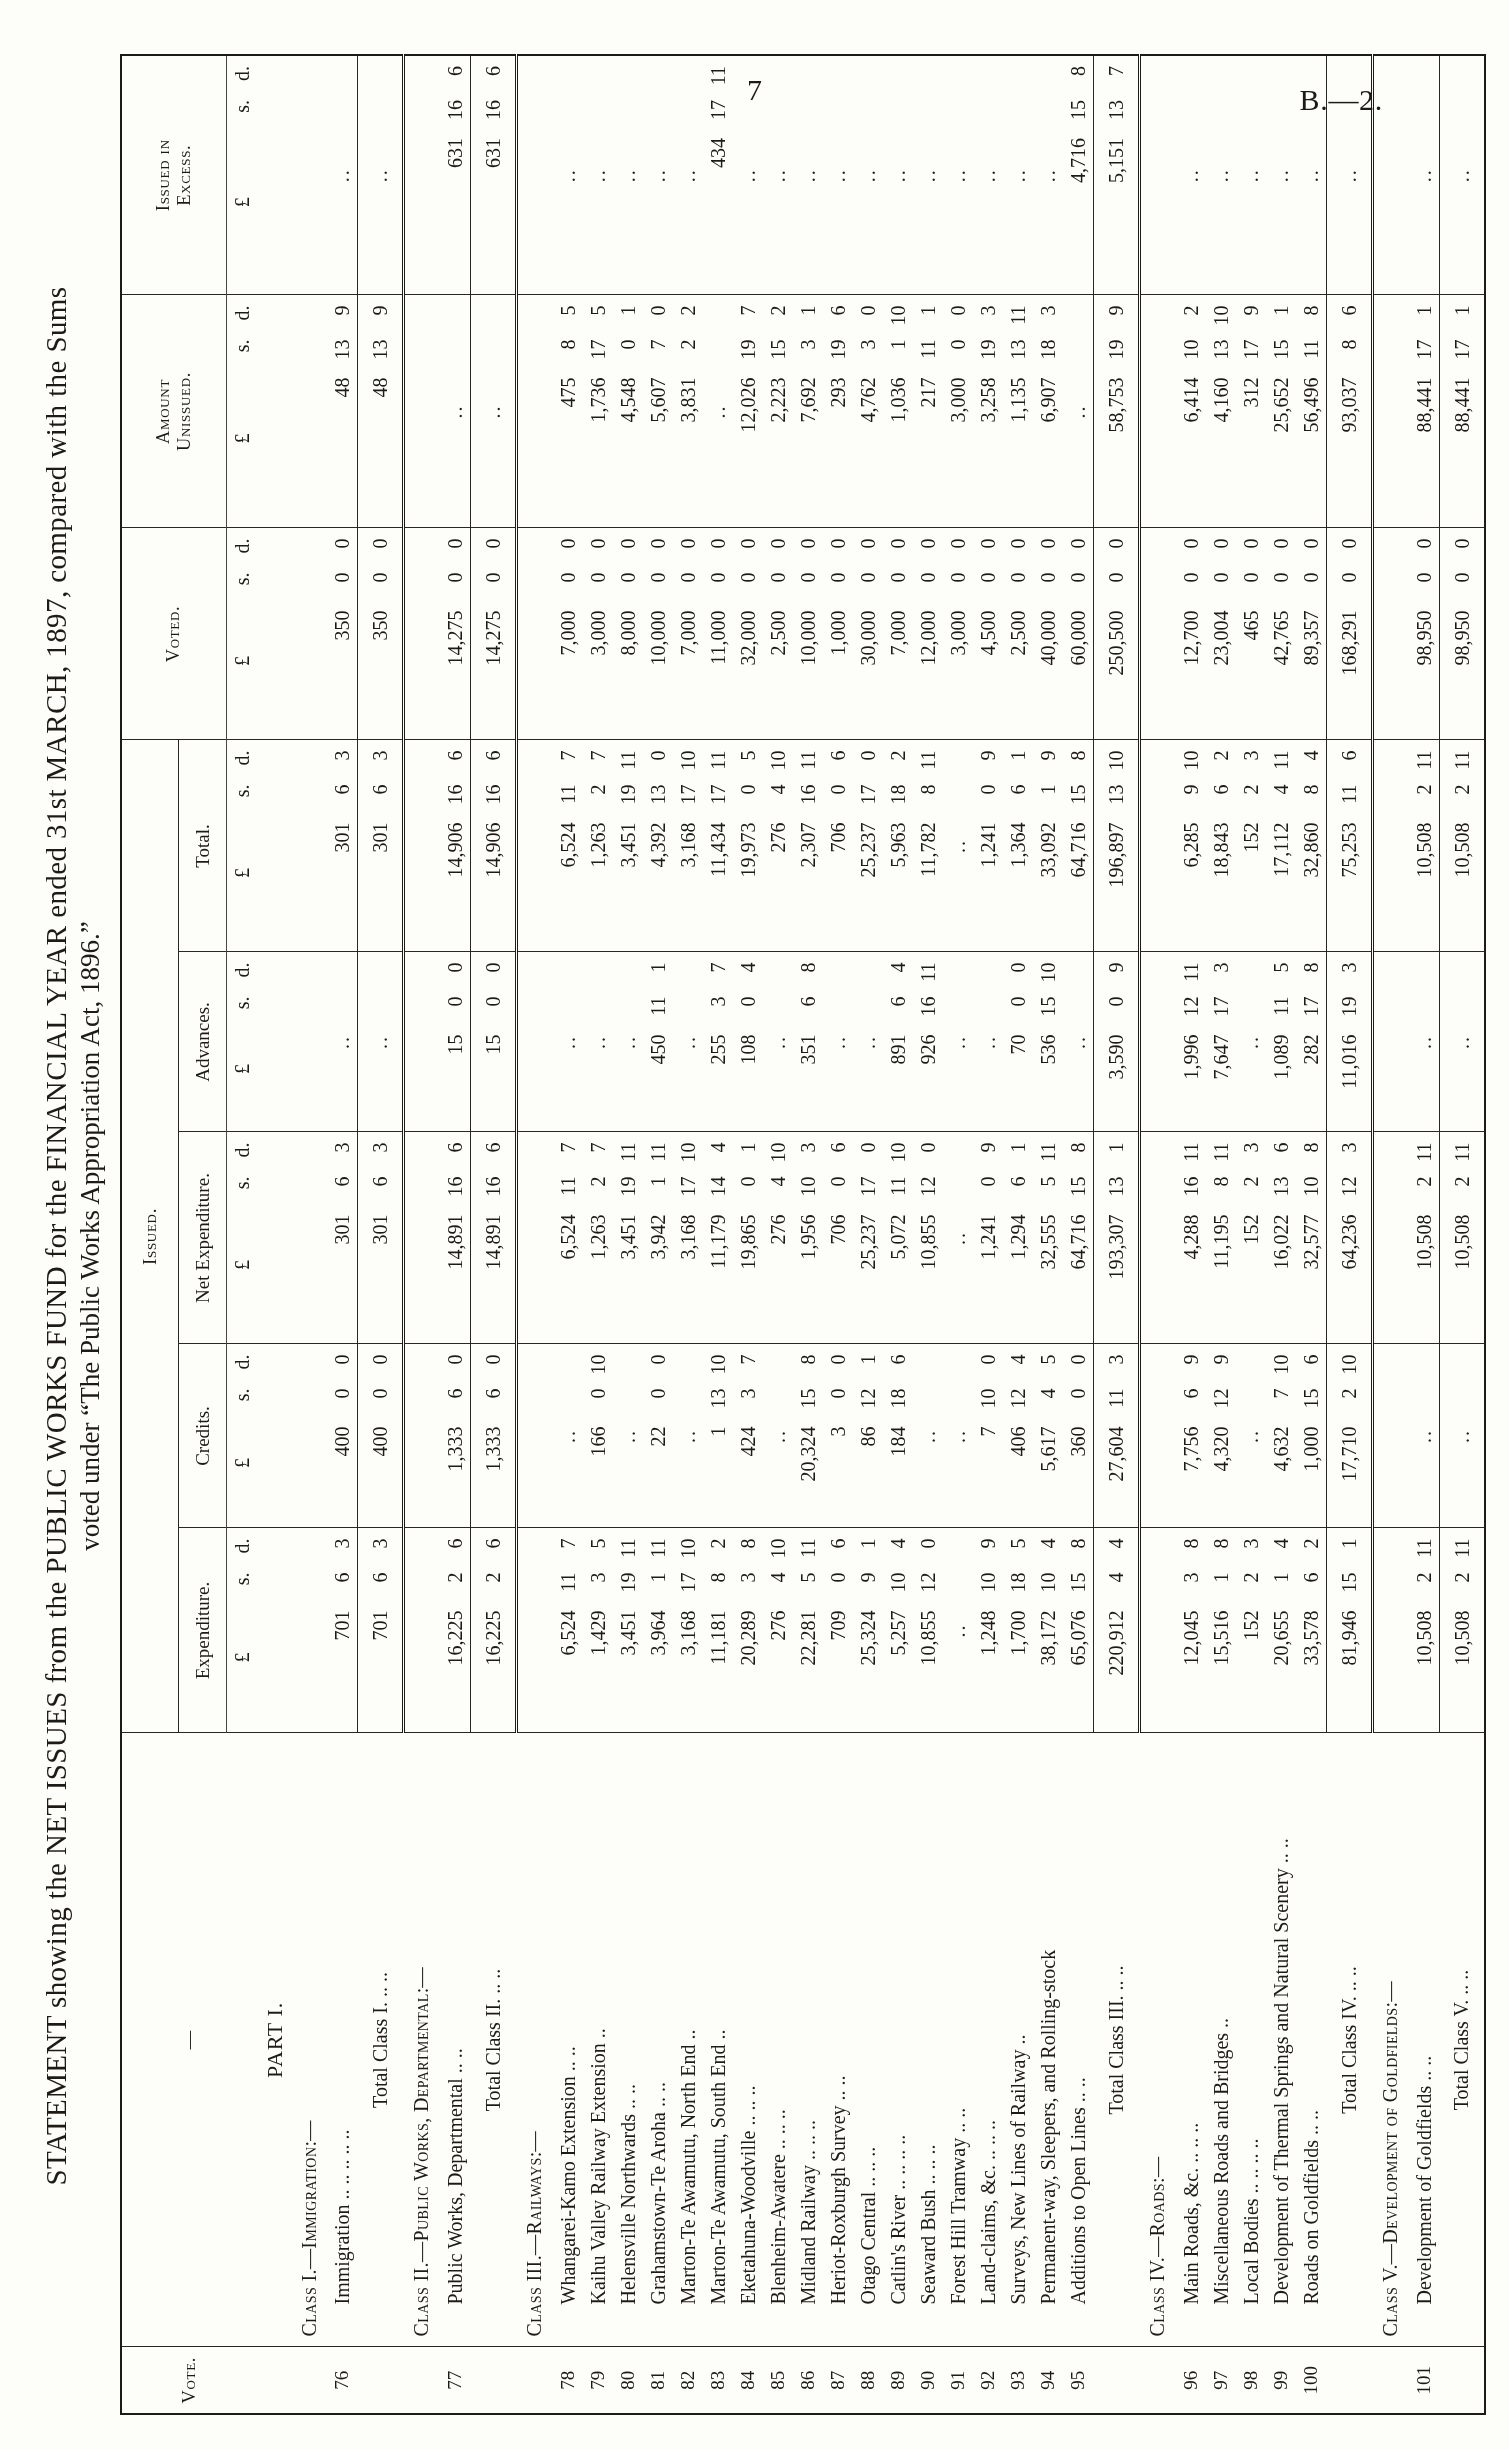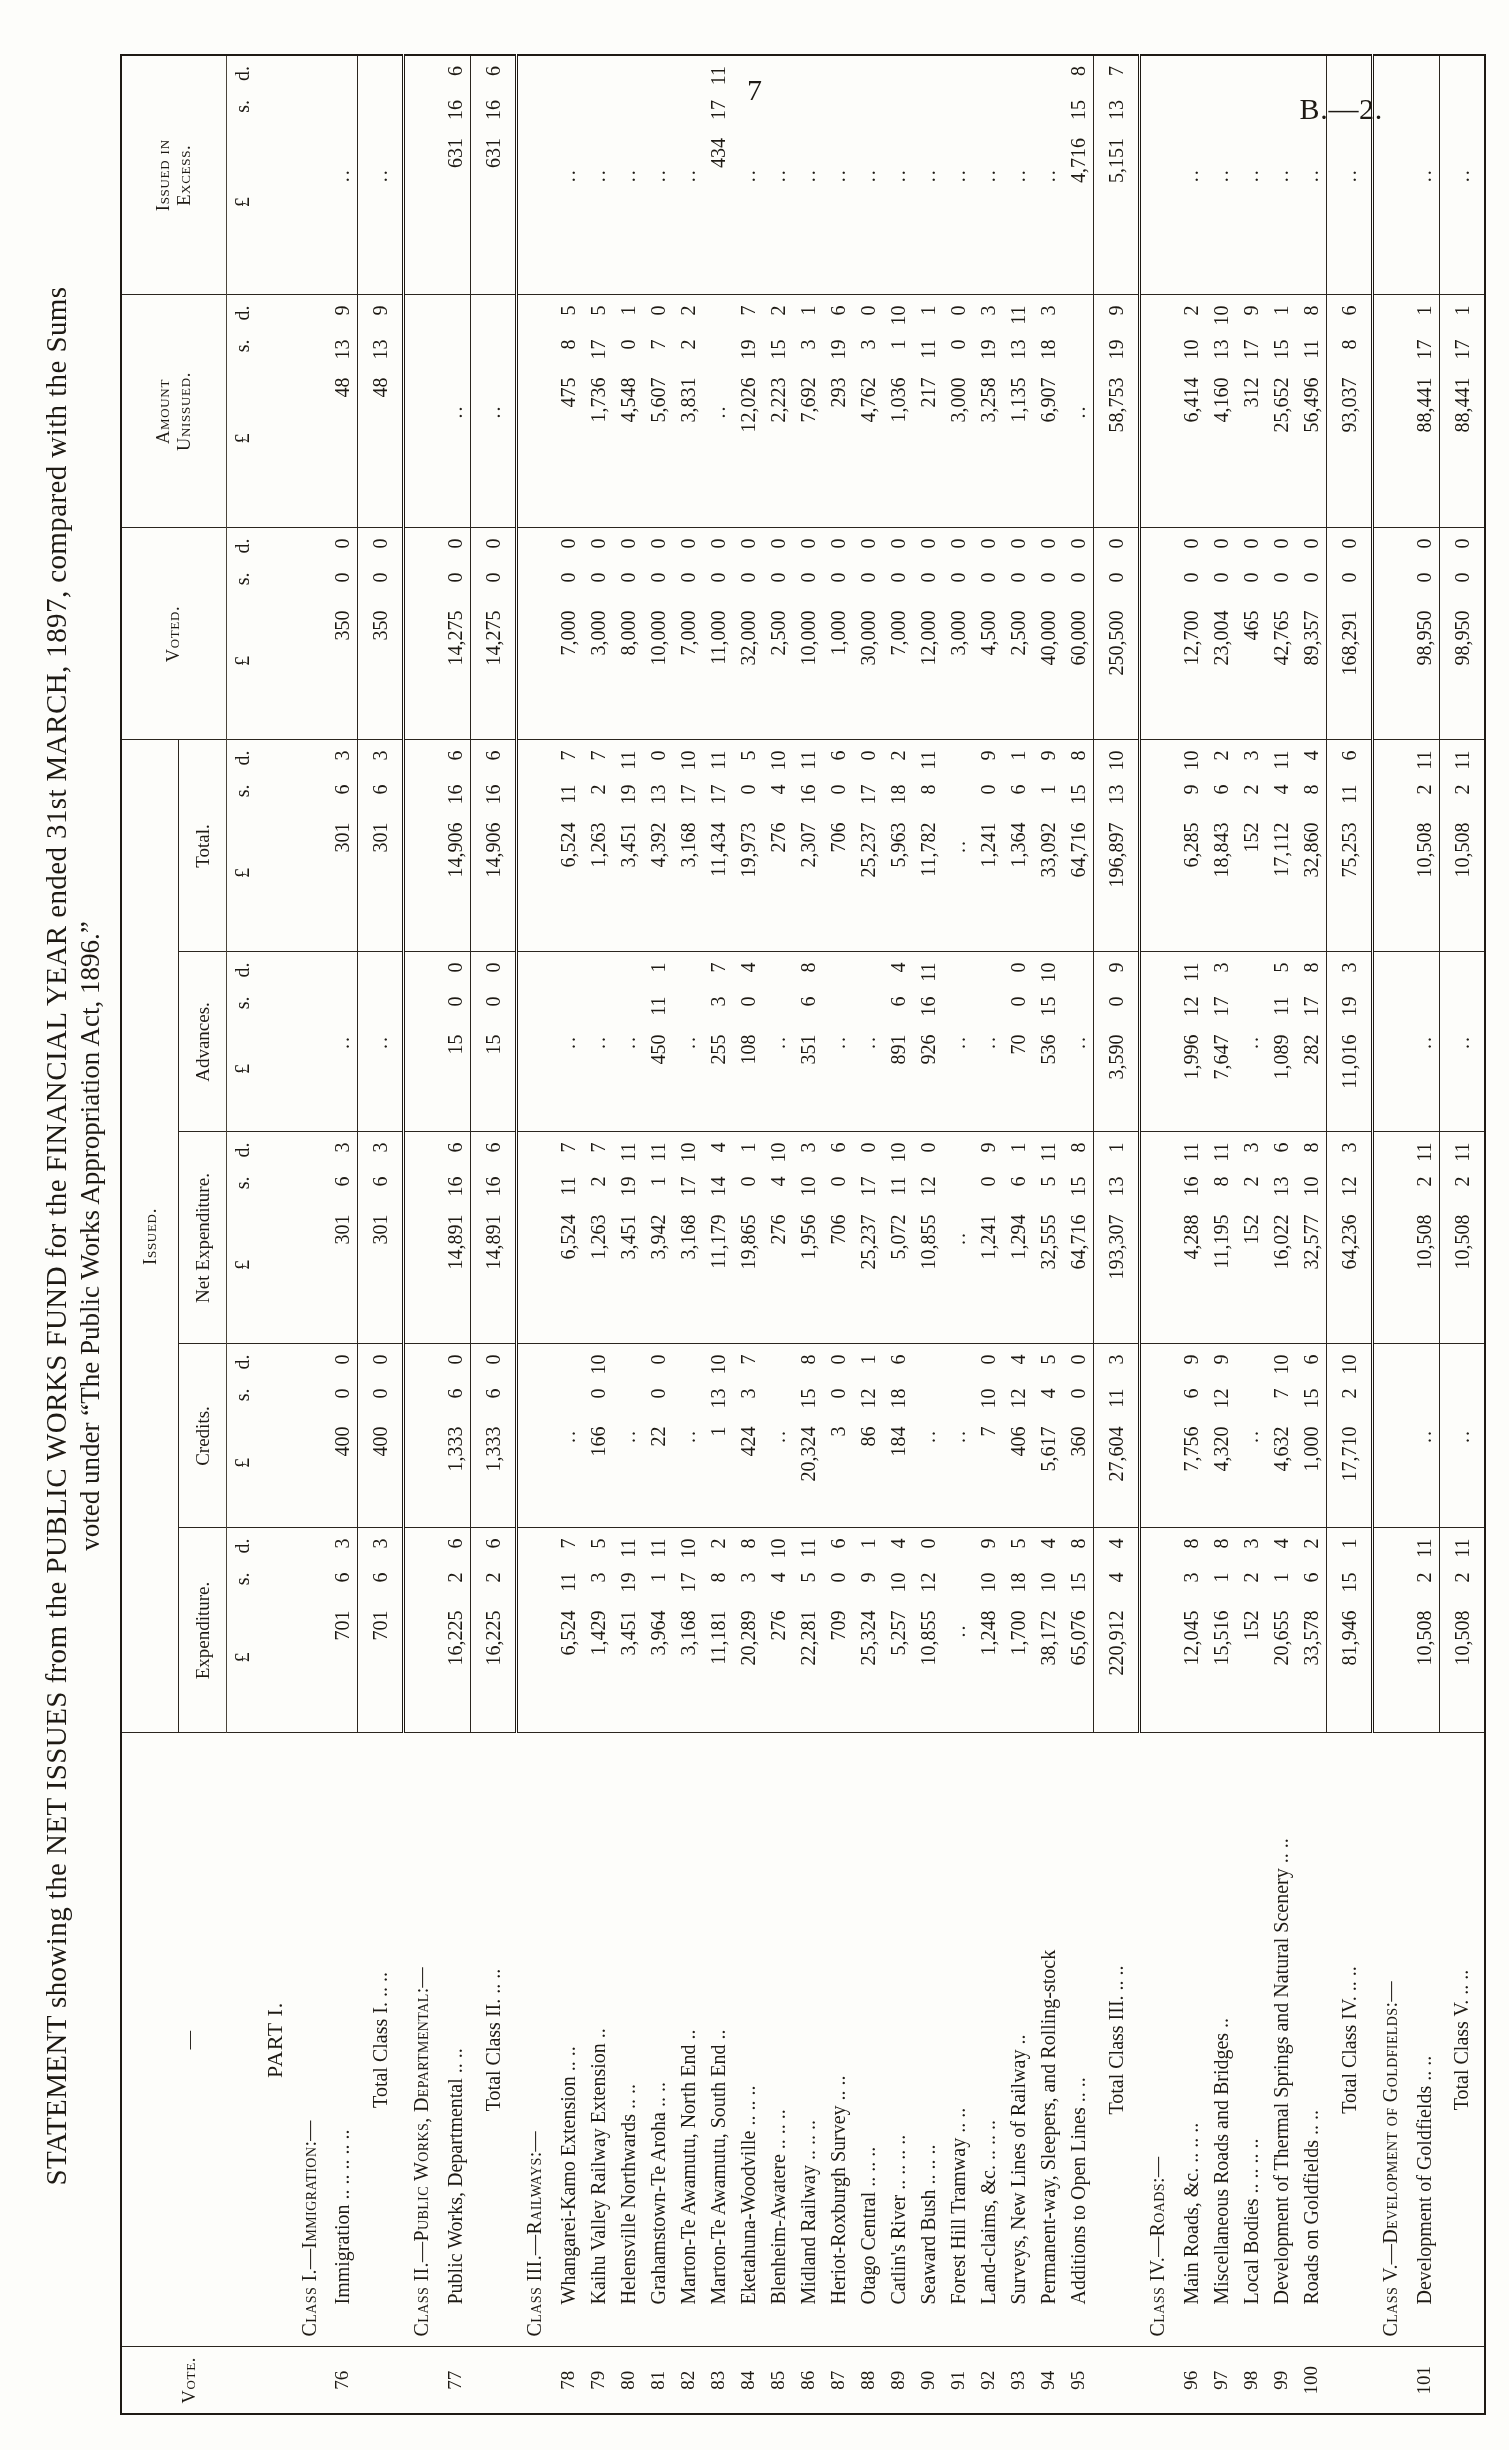--- a/index.html
+++ b/index.html
@@ -4,21 +4,21 @@
 <style>
   html,body{margin:0;padding:0;}
   body{
     width:1509px;height:2450px;position:relative;overflow:hidden;
     background:#fdfdfa;color:#1e1a14;
     font-family:"Liberation Serif","DejaVu Serif",serif;
   }
   
   .page-head{position:absolute;top:73px;left:0;width:1509px;height:42px;}
   .page-num{position:absolute;left:0;right:0;text-align:center;font-size:30px;}
-  .doc-ref{position:absolute;right:126px;top:19px;font-size:30px;letter-spacing:0.7px;margin-left:47px;}
+  .doc-ref{position:absolute;right:126px;top:10px;font-size:30px;letter-spacing:0.7px;margin-left:47px;}
   
   .sheet{
     position:absolute;left:39px;top:2415px;width:2358px;height:1433px;
     transform:rotate(-90deg);transform-origin:0 0;
   }
   .title1{text-align:center;font-size:29px;line-height:35px;letter-spacing:0.4px;white-space:nowrap;}
   .title2{text-align:center;font-size:27px;line-height:32px;}
   
   table.tbl{
     width:2358px;margin-top:14px;border-collapse:collapse;table-layout:fixed;

